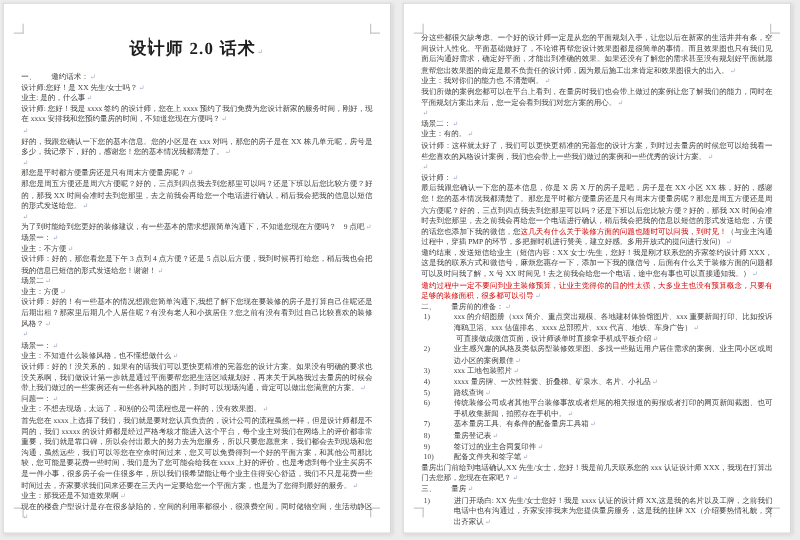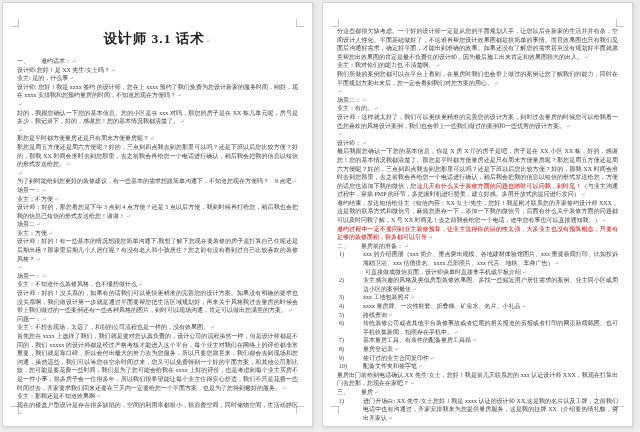--- a/index.html
+++ b/index.html
@@ -49,21 +49,21 @@
 
 <div class="stage">
 
   <div class="page" id="page1">
     <div class="cm tl"></div>
     <div class="cm tr"></div>
     <div class="cm bl"></div>
     <div class="cm br"></div>
     <div class="caret"></div>
     <div class="page-inner">
-      <div class="doc-title"><span>设计师 3.1 话术</span><span class="pmark">↵</span></div>
+      <div class="doc-title"><span>设计师 2.0 话术</span><span class="pmark">↵</span></div>
       <div class="page-body">
           <div class="para"><span>一、　　邀约话术：</span><span class="pmark">↵</span></div>
           <div class="para"><span>设计师:您好！是 XX 先生/女士吗？</span><span class="pmark">↵</span></div>
           <div class="para"><span>业主: 是的，什么事</span><span class="pmark">↵</span></div>
           <div class="para"><span>设计师: 您好！我是 xxxx 签约 的设计师，您在上 xxxx 预约了我们免费为您设计新家的服务时间，刚好，现在 xxxx 安排我和您预约量房的时间，不知道您现在方便吗？</span><span class="pmark">↵</span></div>
           <div class="para blank"><span class="pmark">↵</span></div>
           <div class="para"><span>好的，我跟您确认一下您的基本信息。您的小区是在 xxx 对吗，那您的房子是在 XX 栋几单元呢，房号是多少，我记录下，好的，感谢您！您的基本情况我都清楚了。</span><span class="pmark">↵</span></div>
           <div class="para blank"><span class="pmark">↵</span></div>
           <div class="para"><span>那您是平时都方便量房还是只有周末方便量房呢？</span><span class="pmark">↵</span></div>
           <div class="para"><span>那您是周五方便还是周六方便呢？好的，三点到四点我去到您那里可以吗？还是下班以后您比较方便？好的，那我 XX 时间会准时去到您那里，去之前我会再给您一个电话进行确认，稍后我会把我的信息以短信的形式发送给您。</span><span class="pmark">↵</span></div>

